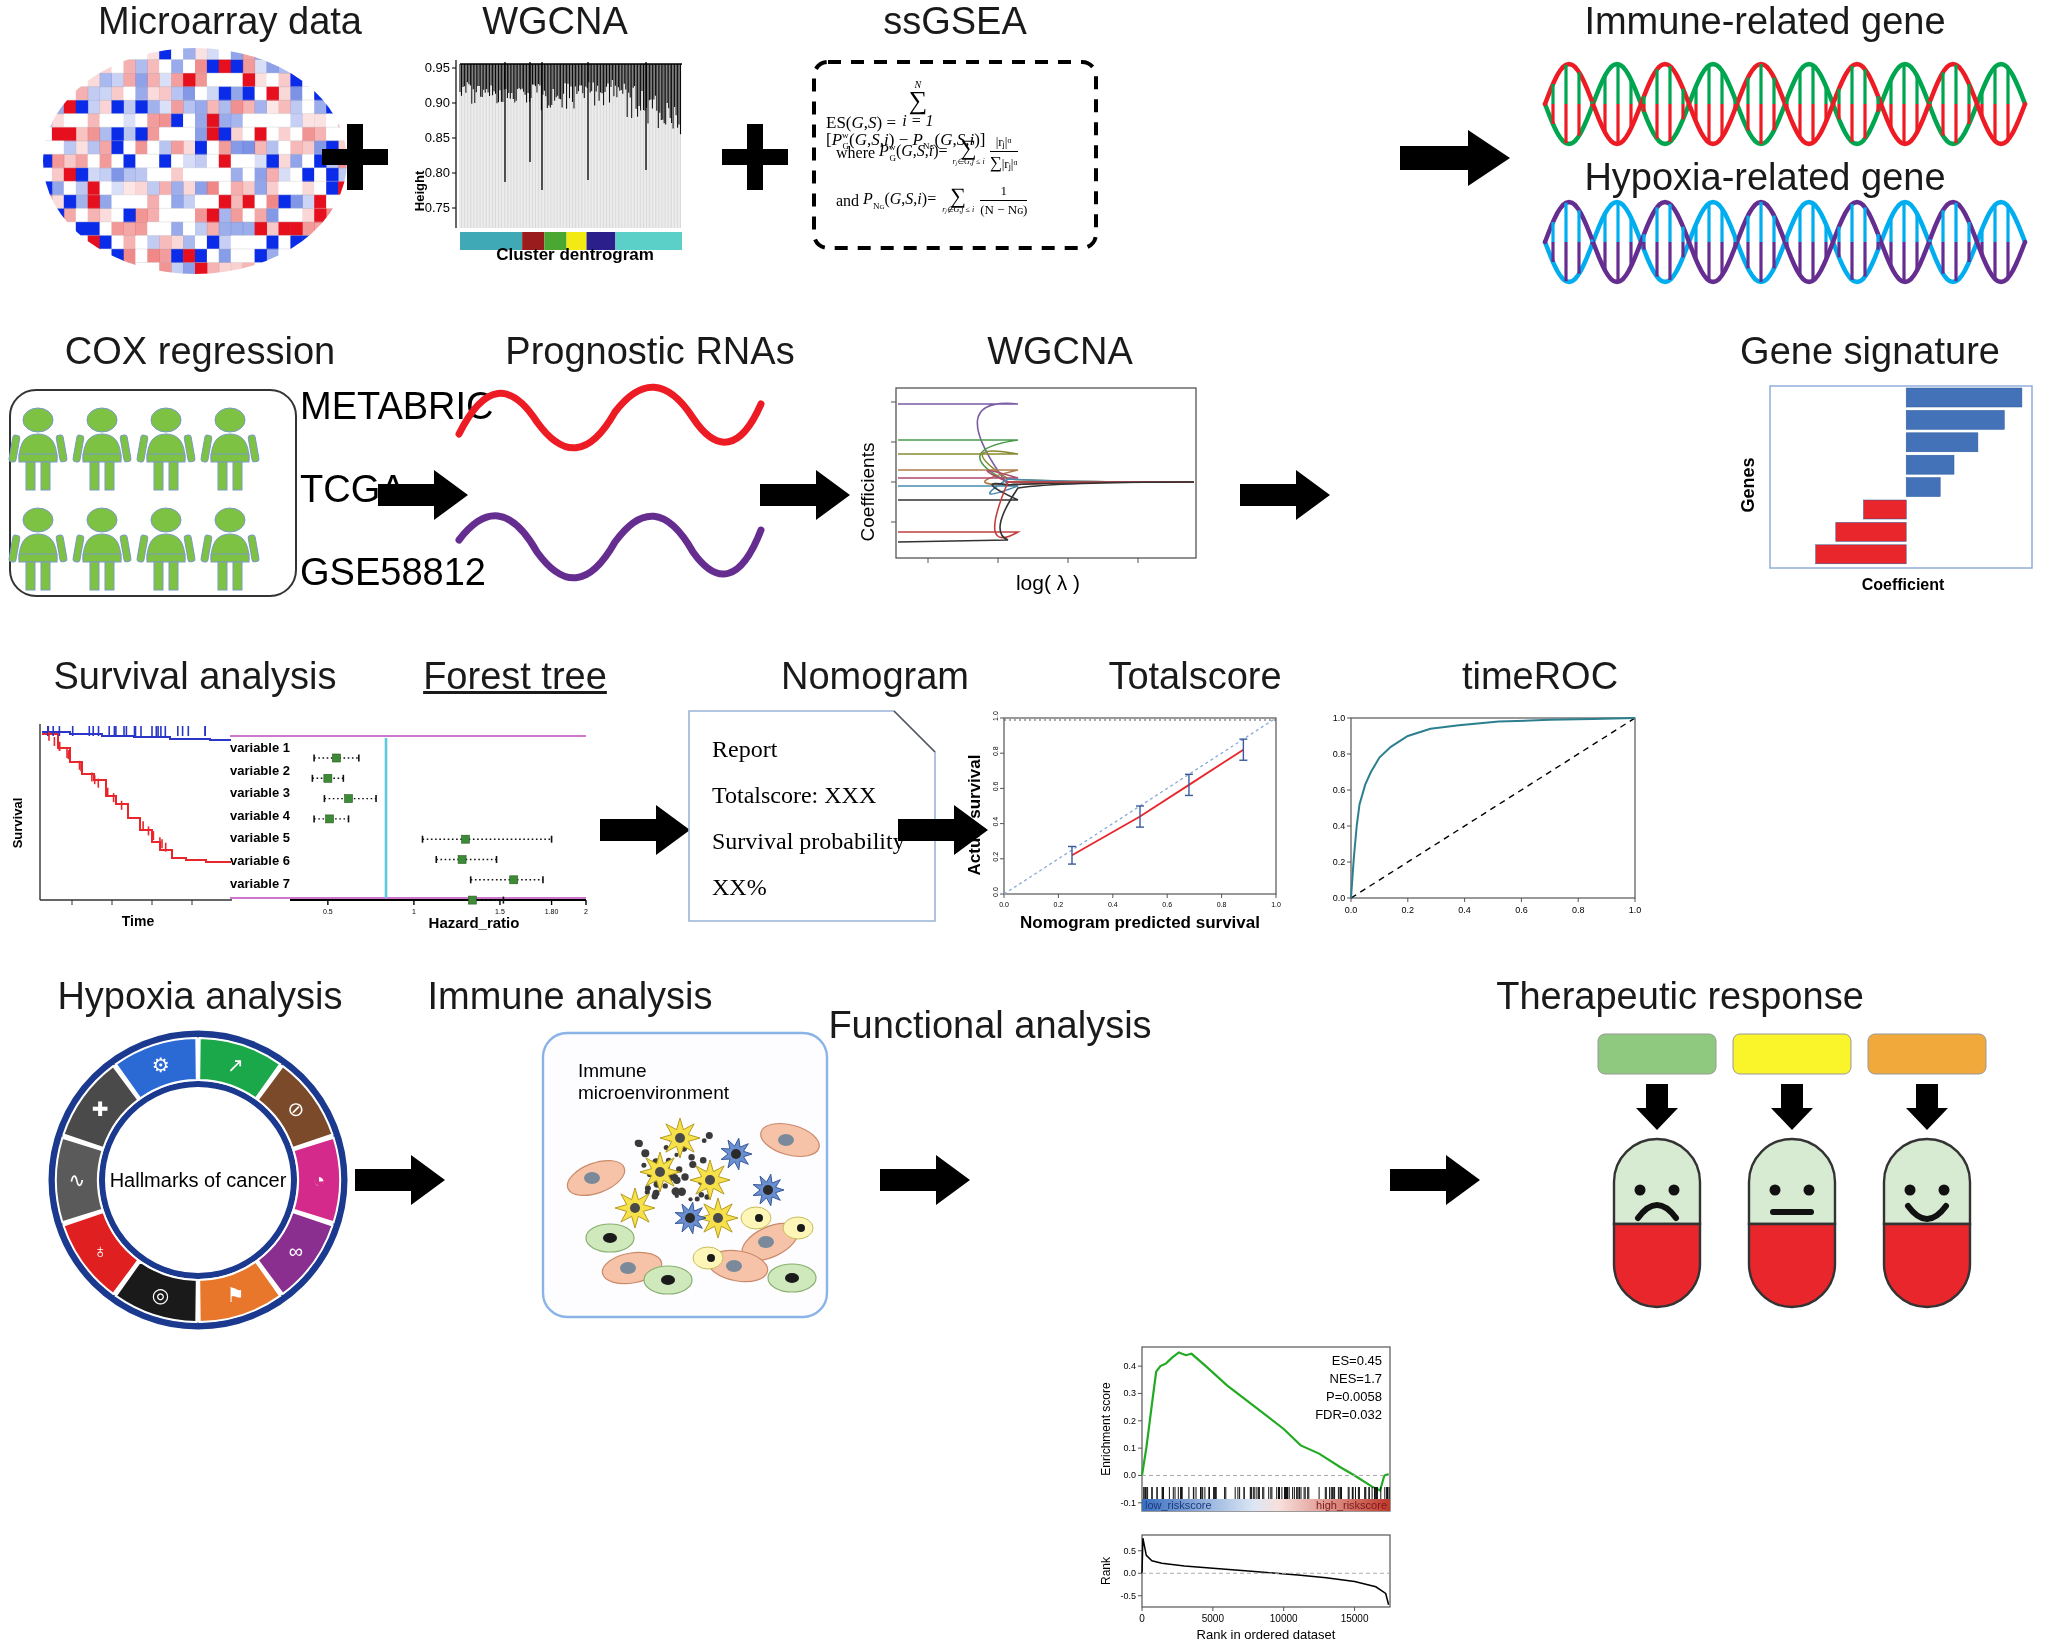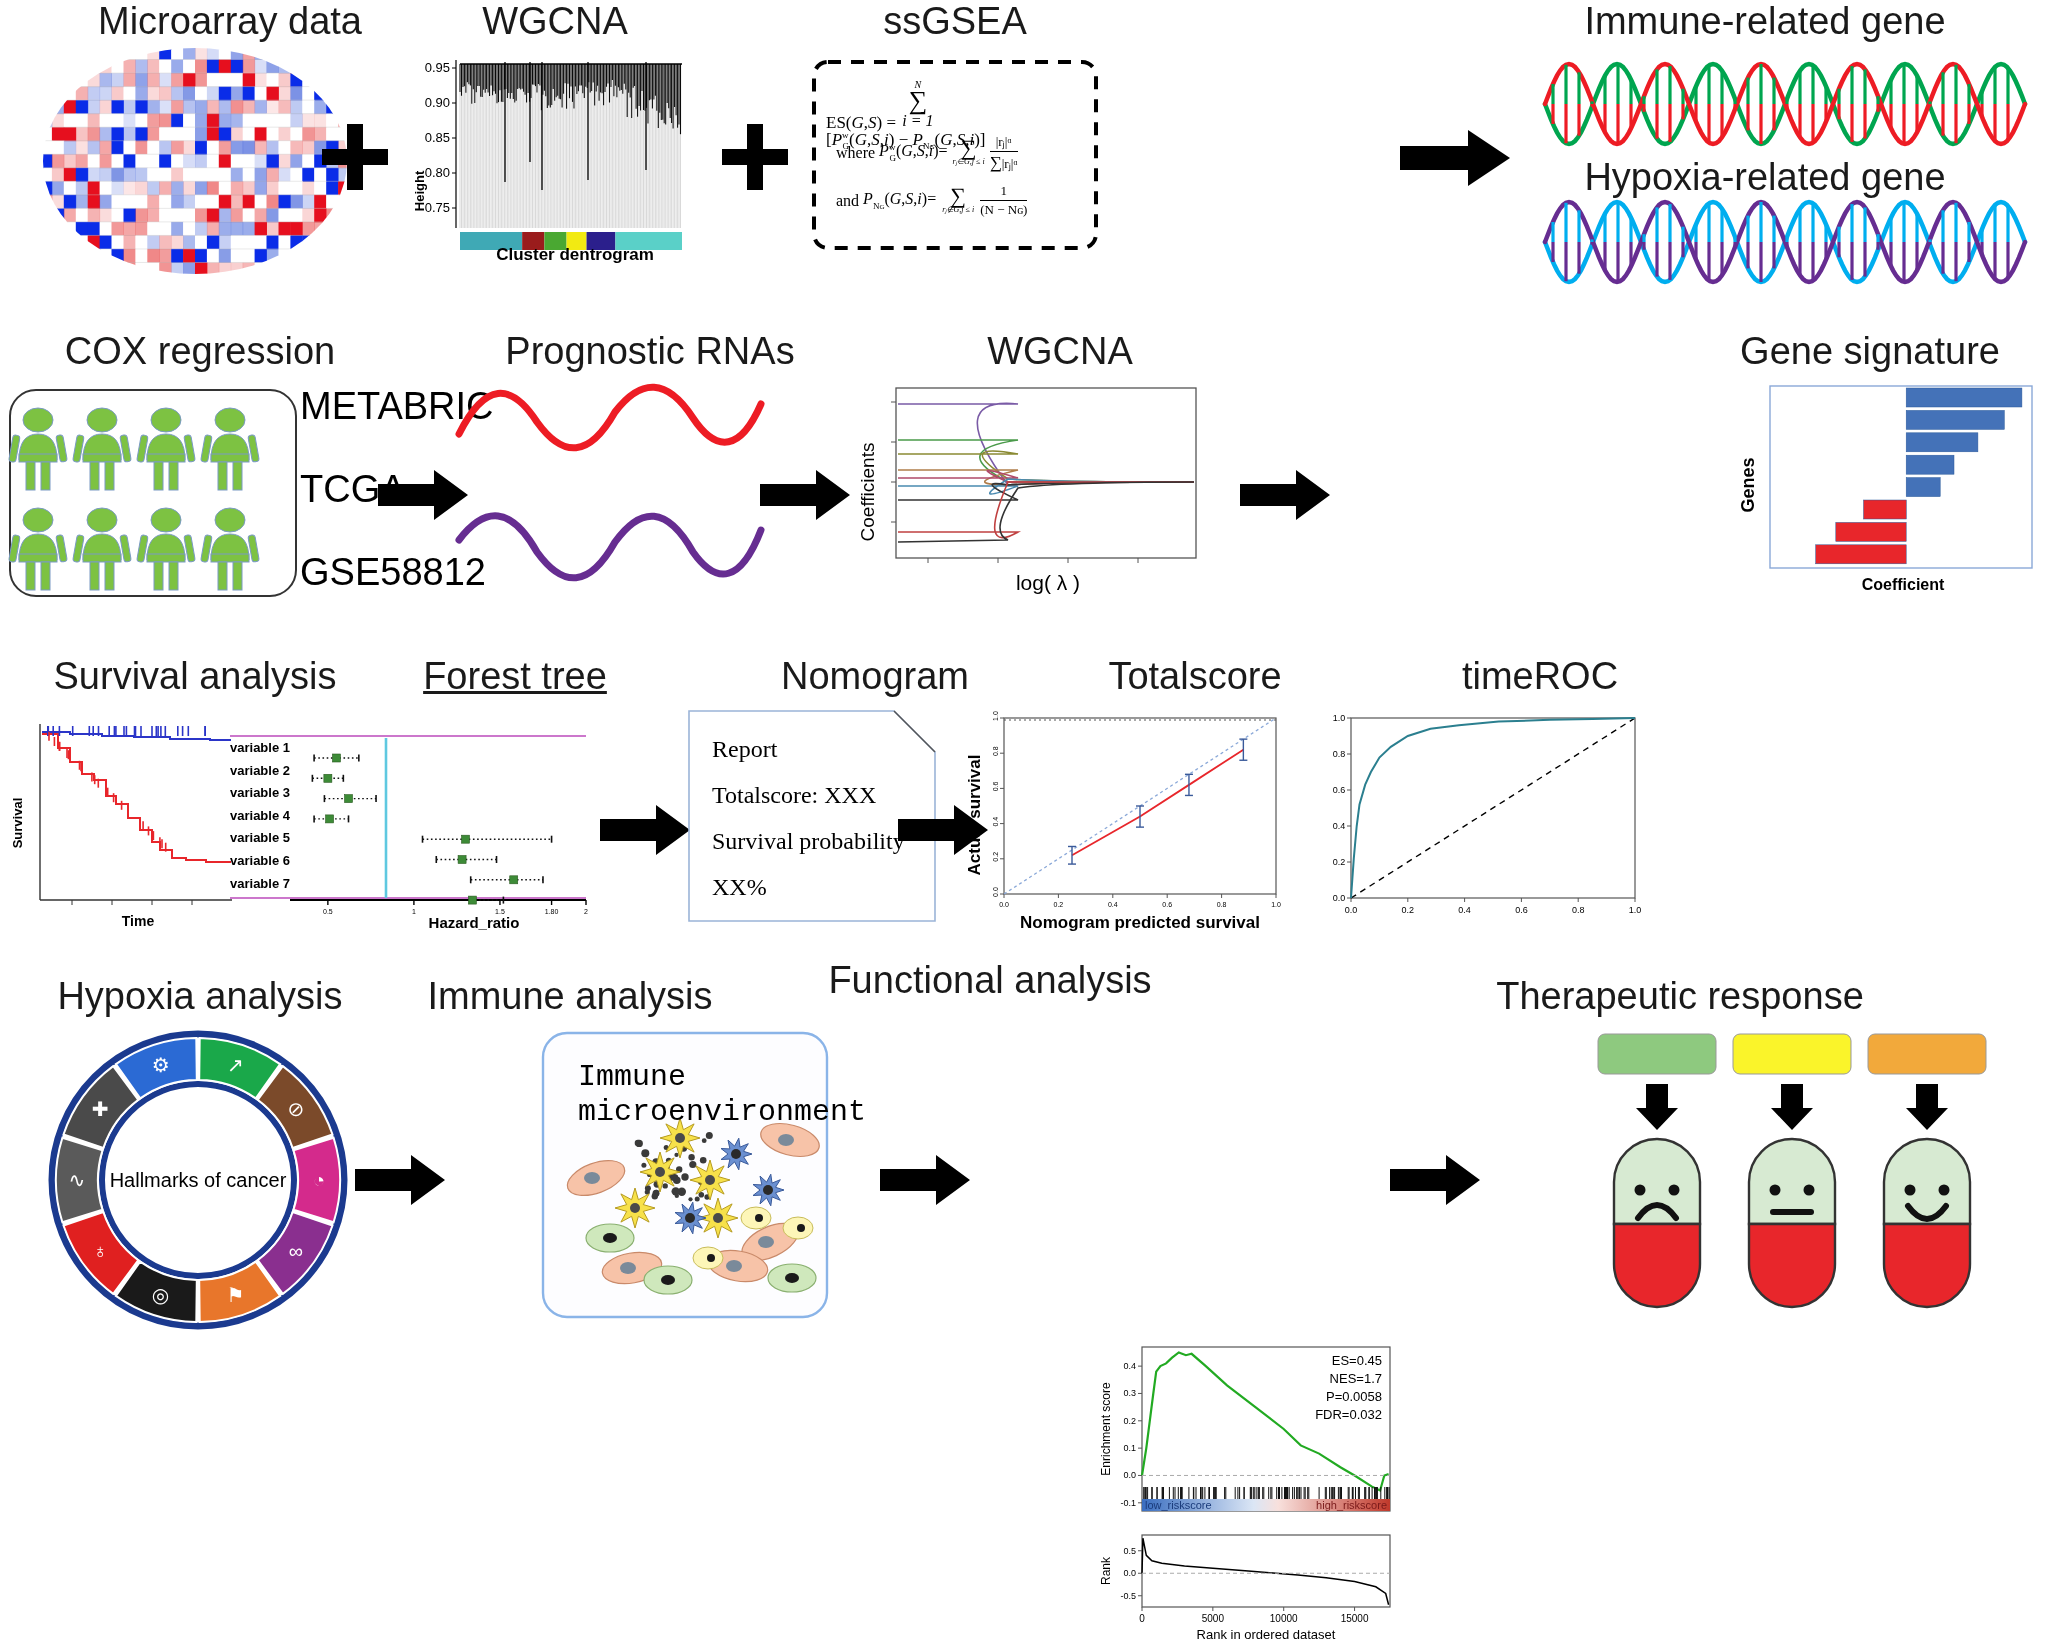--- a/index.html
+++ b/index.html
@@ -1445,21 +1445,21 @@
         <line x1="22" y1="8" x2="26" y2="8" stroke="#555" stroke-width="1"></line>
         <text x="14" y="11" text-anchor="middle" font-size="9" font-family="Liberation Sans, sans-serif" fill="#000">1.0</text>
       </g>
   <line x1="26" y1="188" x2="310" y2="8" stroke="#000" stroke-width="1.4" stroke-dasharray="6 5"></line>
   <path id="roc-curve" fill="none" stroke="#2b7f8f" stroke-width="2" d="M26 188 L28.8 148.4 L31.7 116.0 L34.5 94.4 L40.2 74.6 L45.9 62.0 L54.4 47.6 L65.8 36.8 L82.8 26.0 L105.5 18.8 L133.9 15.2 L173.7 11.6 L224.8 9.8 L267.4 8.9 L310.0 8.0"></path>
 </svg>
 </div>
 
 <div class="ttl" style="left:40px;top:975px;width:320px;">Hypoxia analysis</div>
 <div class="ttl" style="left:410px;top:975px;width:320px;">Immune analysis</div>
-<div class="ttl" style="left:820px;top:959px;width:340px;">Functional analysis</div>
+<div class="ttl" style="left:820px;top:1004px;width:340px;">Functional analysis</div>
 <div class="ttl" style="left:1480px;top:975px;width:400px;">Therapeutic response</div>
 
 <div class="panel" style="left:48px;top:1030px;">
 <svg width="300" height="300" viewBox="0 0 300 300" id="hallmarks-svg">
   <circle cx="150" cy="150" r="146" fill="none" stroke="#1b3a8f" stroke-width="7"></circle>
   <circle cx="150" cy="150" r="96" fill="none" stroke="#1b3a8f" stroke-width="6"></circle>
   <g id="hallmark-segments">
         <path d="M151.7 8.0 A142 142 0 0 1 232.1 34.1 L207.8 68.4 A100 100 0 0 0 151.2 50.0 Z" fill="#1aa84a" stroke="#fff" stroke-width="2"></path>
         <text x="187.4" y="41.9" text-anchor="middle" font-size="20" fill="#fff" font-family="Liberation Sans, sans-serif">↗</text>
         <path d="M234.8 36.1 A142 142 0 0 1 284.5 104.5 L244.7 118.0 A100 100 0 0 0 209.7 69.8 Z" fill="#7b4a2a" stroke="#fff" stroke-width="2"></path>
@@ -1571,21 +1571,21 @@
         <ellipse cx="252" cy="248" rx="7" ry="5" fill="#1a1a1a"></ellipse>
         <ellipse cx="216" cy="188" rx="15" ry="11" fill="#fdf6b8" stroke="#c8bc5a" stroke-width="1"></ellipse>
         <circle cx="219" cy="188" r="4" fill="#1a1a1a"></circle>
         <ellipse cx="168" cy="228" rx="15" ry="11" fill="#fdf6b8" stroke="#c8bc5a" stroke-width="1"></ellipse>
         <circle cx="171" cy="228" r="4" fill="#1a1a1a"></circle>
         <ellipse cx="258" cy="198" rx="15" ry="11" fill="#fdf6b8" stroke="#c8bc5a" stroke-width="1"></ellipse>
         <circle cx="261" cy="198" r="4" fill="#1a1a1a"></circle>
       </g>
 </svg>
 </div>
-<div class="panel" style="left:578px;top:1060px;font-size:30px;line-height:1.18;font-family:Liberation Mono, monospace;">
+<div class="panel" style="left:578px;top:1060px;font-size:19px;line-height:1.18;">
   <div>Immune</div>
   <div>microenvironment</div>
 </div>
 
 <div class="panel" style="left:880px;top:1155px;">
 <svg width="90" height="50" viewBox="0 0 90 50">
       <path d="M0 14 H56 V0 L90 25 L56 50 V36 H0 Z" fill="#000"></path>
     </svg>
 </div>
 

